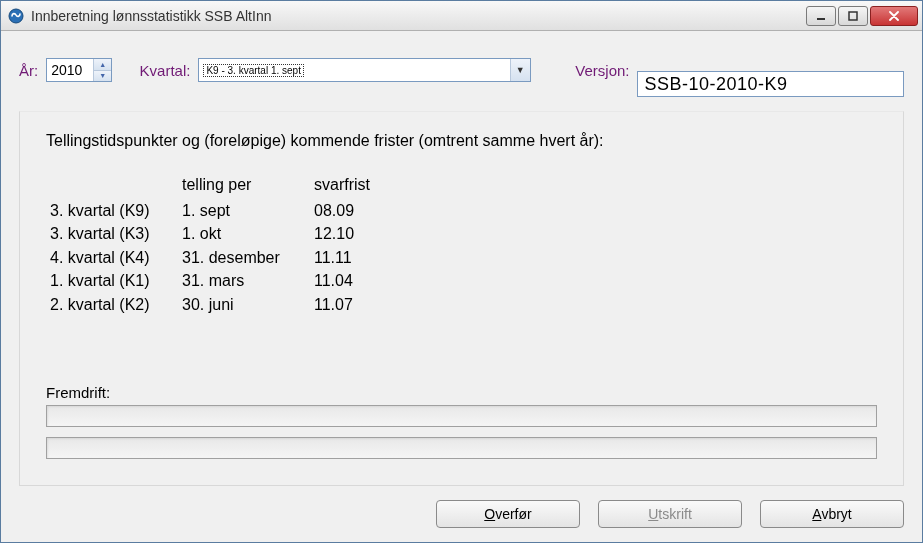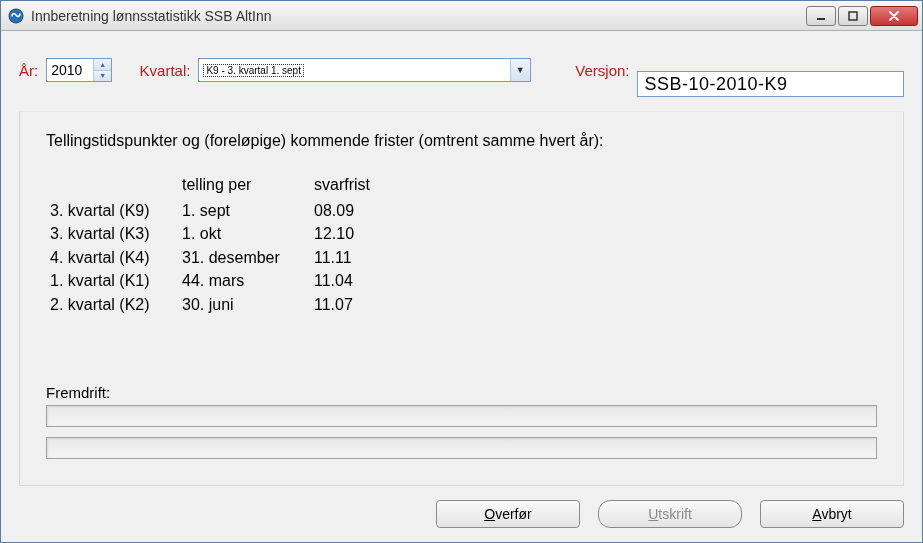--- a/index.html
+++ b/index.html
@@ -68,21 +68,21 @@
       flex-direction: column;
       background: #f0f0f0;
     }
     .toprow {
       display: flex;
       align-items: center;
       gap: 8px;
       margin-bottom: 14px;
       font-size: 15px;
     }
-    .lbl { color: #b91c1c; text-align: right; }
+    .lbl { color: #701a75; text-align: right; }
     .year-spinner {
       display: flex;
       align-items: stretch;
       border: 1px solid #7a9ac0;
       background: #fff;
       height: 24px;
     }
     .year-spinner input {
       width: 46px;
       border: none;
@@ -211,21 +211,20 @@
       background: linear-gradient(to bottom, #fafafa, #e4e4e4);
       font-size: 14px;
       display: flex;
       align-items: center;
       justify-content: center;
       cursor: pointer;
     }
     .btn.disabled {
       color: #8a8a8a;
       cursor: default;
-      border-radius: 12px;
     }
     .mnemonic { text-decoration: underline; }
   </style>
 </head>
 <body>
 
 <div class="window">
   <div class="titlebar">
     <span class="titlebar-icon">
       <svg width="16" height="16" viewBox="0 0 16 16">
@@ -299,21 +298,21 @@
           <td>1. okt</td>
           <td>12.10</td>
         </tr>
         <tr>
           <td>4. kvartal (K4)</td>
           <td>31. desember</td>
           <td>11.11</td>
         </tr>
         <tr>
           <td>1. kvartal (K1)</td>
-          <td>44. mars</td>
+          <td>31. mars</td>
           <td>11.04</td>
         </tr>
         <tr>
           <td>2. kvartal (K2)</td>
           <td>30. juni</td>
           <td>11.07</td>
         </tr>
       </tbody>
         </table>
 

